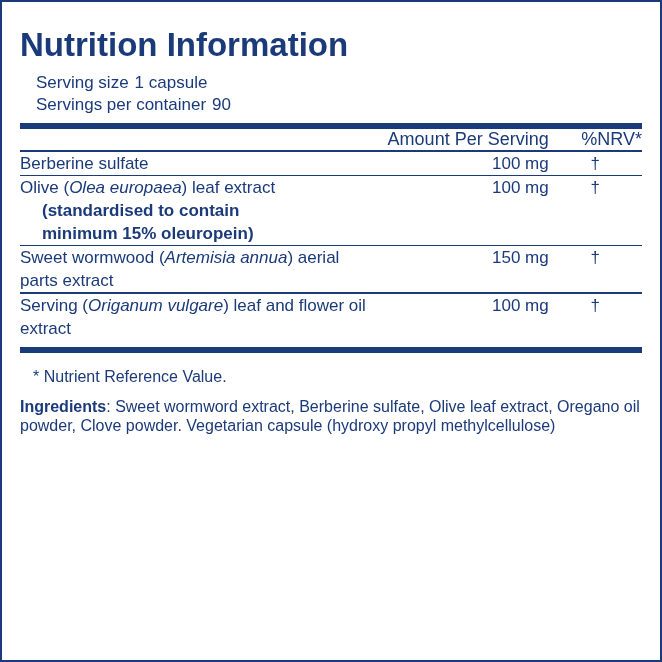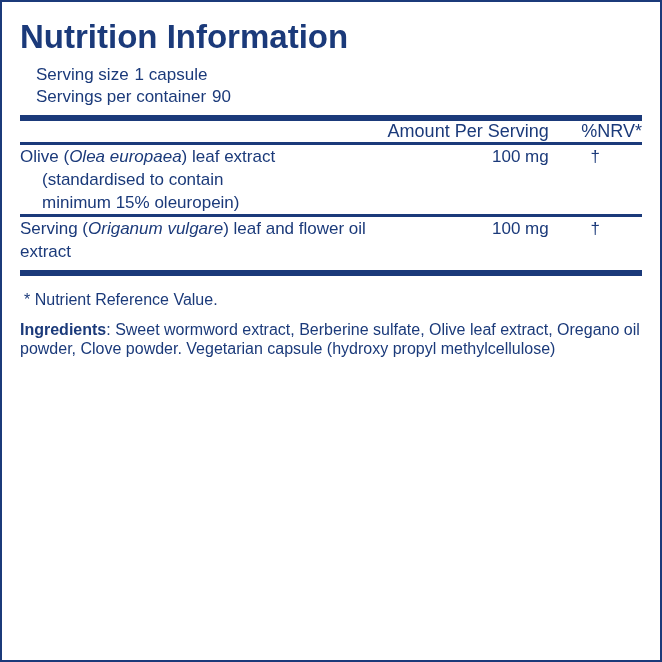--- a/index.html
+++ b/index.html
@@ -20,21 +20,21 @@
     height: 662px;
     box-sizing: border-box;
     border: 2px solid #1b3a7a;
     padding: 12px 14px 0 14px;
   }
   .title {
     font-size: 33px;
     font-weight: bold;
     letter-spacing: 0px;
     line-height: 38px;
-    margin: 4px 0 8px 4px;
+    margin: 12px 0 8px 4px;
     color: #1b3a7a;
   }
   .serving-line {
     font-size: 17px;
     line-height: 22px;
     margin-left: 20px;
     color: #1b3a7a;
   }
   .serving-line .val {
     margin-left: 6px;
@@ -81,25 +81,25 @@
   }
   td.c-name { text-align: left; padding-right: 8px; }
   td.c-amount { text-align: right; padding-right: 6px; white-space: nowrap; }
   td.c-nrv { text-align: center; }
 
   tbody tr.divider td {
     padding: 0;
     height: 1px;
     background: #1b3a7a;
   }
-  .indent-1 { display: block; padding-left: 22px; }
+  .indent-1 { display: block; padding-left: 22px; font-weight: bold; }
   em { font-style: italic; }
 
   .footnotes {
-    margin: 12px 4px 0 8px;
+    margin: 12px 4px 0 17px;
   }
   .footnote {
     font-size: 16px;
     line-height: 23px;
     color: #1b3a7a;
   }
   .ingredients {
     margin: 9px 4px 0 4px;
     font-size: 16px;
     line-height: 19px;
@@ -142,37 +142,51 @@
 
   <div class="rule-thin"></div>
 
   <table class="nutri">
     <colgroup>
       <col class="col-name">
       <col class="col-amount">
       <col class="col-nrv">
     </colgroup>
     <tbody>
+      <tr>
+        <td class="c-name">
+          <span>Berberine sulfate</span>
+        </td>
+        <td class="c-amount">100 mg</td>
+        <td class="c-nrv">†</td>
+      </tr>
       <tr class="divider">
           <td colspan="3"></td>
         </tr>
 
       <tr>
         <td class="c-name">
           <span>Olive (</span><em>Olea europaea</em><span>) leaf extract</span>
           <span class="indent-1">(standardised to contain</span>
           <span class="indent-1">minimum 15% oleuropein)</span>
         </td>
         <td class="c-amount">100 mg</td>
         <td class="c-nrv">†</td>
       </tr>
       <tr class="divider">
           <td colspan="3"></td>
         </tr>
 
+      <tr>
+        <td class="c-name">
+          <span>Sweet wormwood (</span><em>Artemisia annua</em><span>) aerial parts extract</span>
+        </td>
+        <td class="c-amount">150 mg</td>
+        <td class="c-nrv">†</td>
+      </tr>
       <tr class="divider">
           <td colspan="3"></td>
         </tr>
 
       <tr class="divider">
           <td colspan="3"></td>
         </tr>
 
       <tr>
         <td class="c-name">

